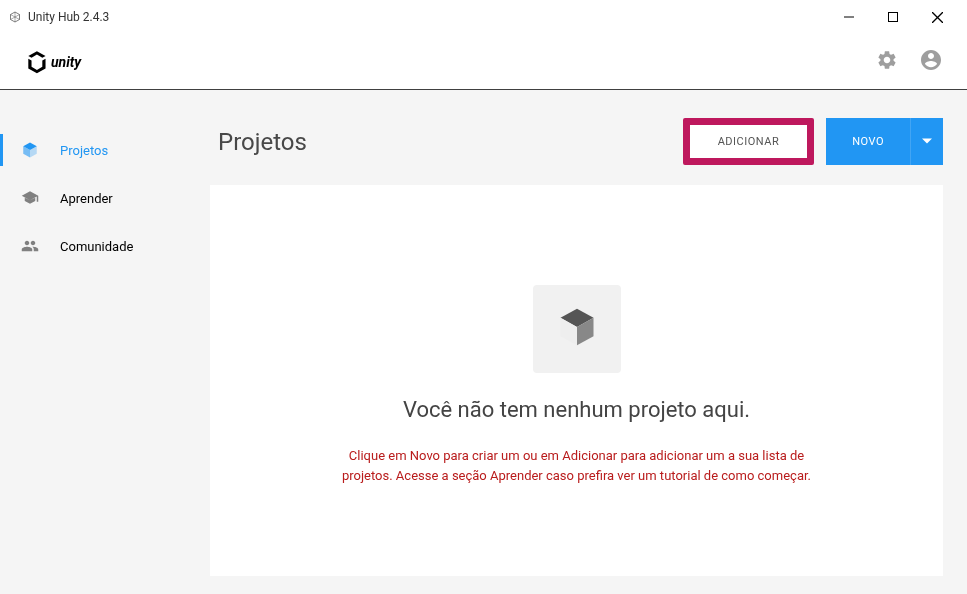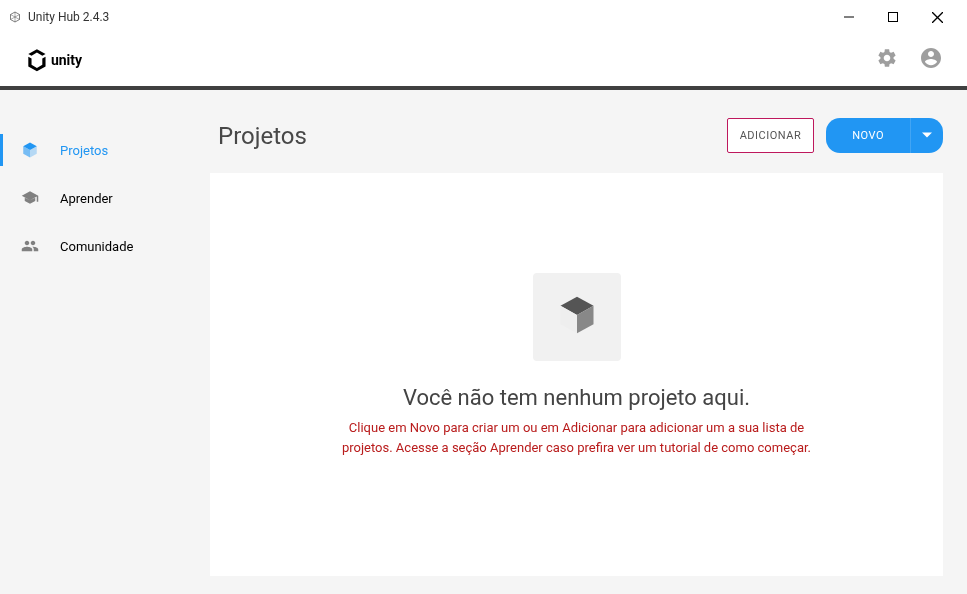--- a/index.html
+++ b/index.html
@@ -45,24 +45,25 @@
     .win-btn {
       width: 44px;
       height: 28px;
       display: flex;
       align-items: center;
       justify-content: center;
       cursor: pointer;
     }
     .header {
       height: 56px;
-      border-bottom: 4px solid #404040;
+      border-bottom: 1px solid #404040;
       display: flex;
       align-items: center;
       padding: 0 24px;
+      font-style: italic;
     }
     .logo {
       display: flex;
       align-items: center;
       gap: 8px;
     }
     .header-right {
       margin-left: auto;
       display: flex;
       align-items: center;
@@ -133,31 +134,31 @@
       font-weight: 400;
       color: #484848;
     }
     .header-buttons {
       margin-left: auto;
       display: flex;
       gap: 12px;
     }
     .btn-add {
       background: #fff;
-      border: 1px solid #be185d;
-      padding: 10px 12px;
+      border: 7px solid #be185d;
+      padding: 10px 28px;
       font-size: 11px;
       letter-spacing: 0.5px;
       color: #555;
       cursor: pointer;
       border-radius: 2px;
     }
     .btn-new-group {
       display: flex;
-      border-radius: 14px;
+      border-radius: 0;
       overflow: hidden;
     }
     .btn-new {
       background: #2196f3;
       color: #fff;
       border: none;
       padding: 10px 26px;
       font-size: 11px;
       letter-spacing: 0.5px;
       cursor: pointer;
@@ -188,21 +189,21 @@
       border-radius: 4px;
       display: flex;
       align-items: center;
       justify-content: center;
       margin-bottom: 24px;
     }
     .empty-title {
       font-size: 22px;
       color: #444;
       font-weight: 400;
-      margin-bottom: 8px;
+      margin-bottom: 24px;
     }
     .empty-desc {
       font-size: 13px;
       color: #b91c1c;
       text-align: center;
       line-height: 1.5;
       max-width: 480px;
     }
   </style>
 </head>

